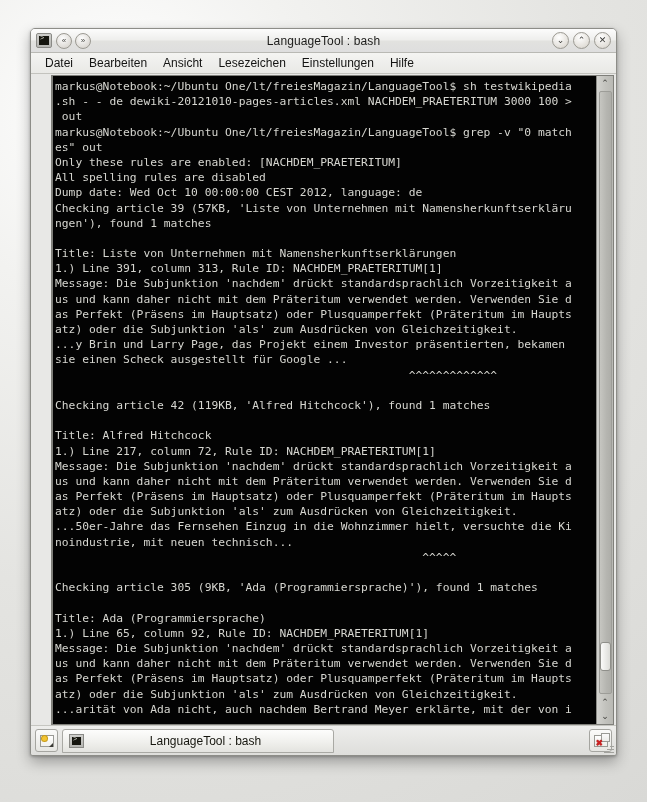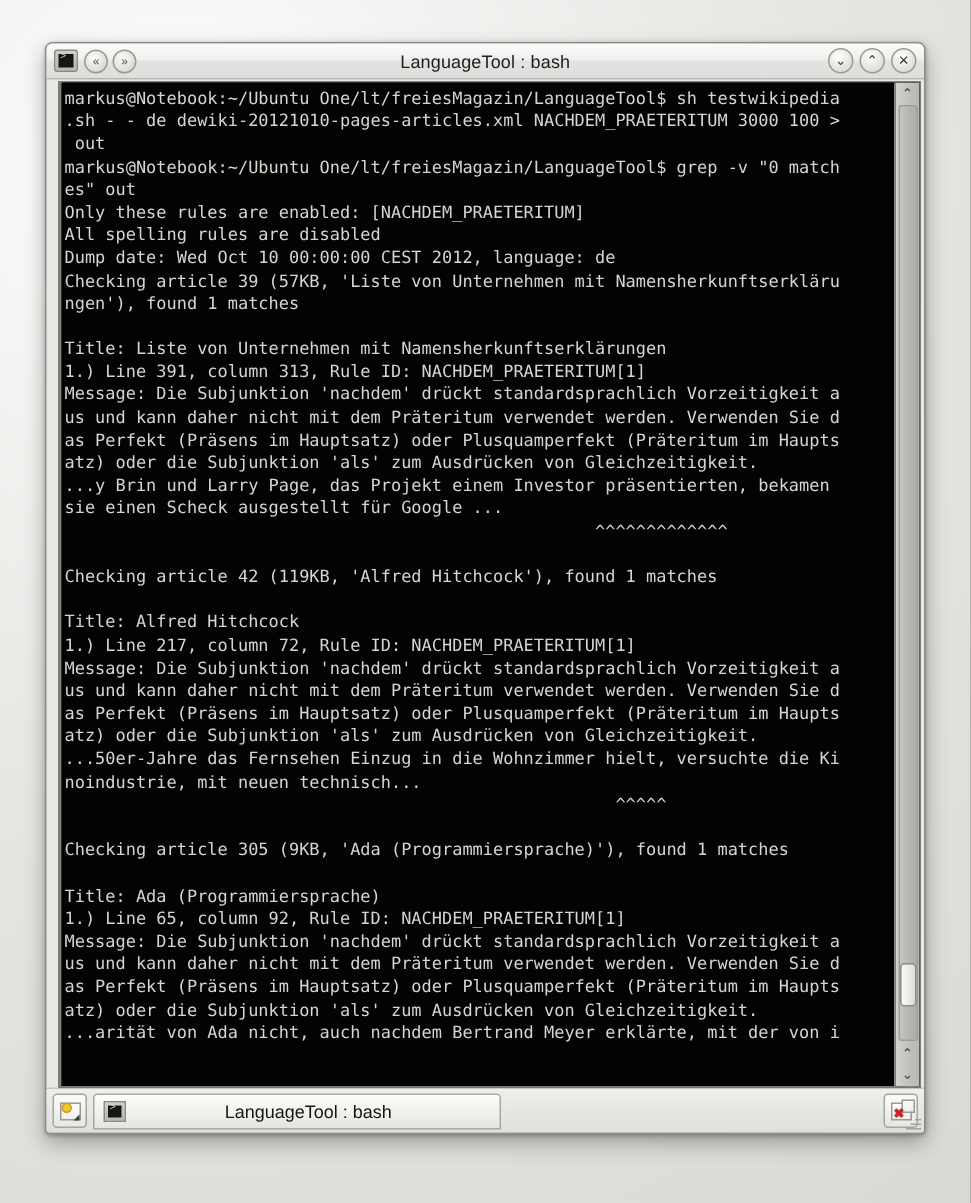--- a/index.html
+++ b/index.html
@@ -122,21 +122,21 @@
     white-space: nowrap;
   }
 
   
   #term-wrap {
     flex: 1 1 auto;
     display: flex;
     background: #030303;
     border: 1px solid #7f7f7a;
     border-left-width: 2px;
-    margin: 1px 2px 0 8px;
+    margin: 1px 2px 0 20px;
     box-sizing: border-box;
     overflow: hidden;
     position: relative;
   }
   #term {
     flex: 1 1 auto;
     background: #030303;
     padding: 3px 2px 0 2px;
     box-sizing: border-box;
     overflow: hidden;
@@ -318,20 +318,28 @@
     <span class="shade-btn">«</span>
     <span class="shade-btn">»</span>
     <span id="title-text">LanguageTool : bash</span>
     <span id="win-buttons">
       <span class="win-btn">⌄</span>
       <span class="win-btn">⌃</span>
       <span class="win-btn">✕</span>
     </span>
   </div>
 
+  <div id="menubar">
+    <span class="menu-item">Datei</span>
+    <span class="menu-item">Bearbeiten</span>
+    <span class="menu-item">Ansicht</span>
+    <span class="menu-item">Lesezeichen</span>
+    <span class="menu-item">Einstellungen</span>
+    <span class="menu-item">Hilfe</span>
+  </div>
 
   <div id="term-wrap">
     <div id="term">
       <div id="term-lines"><div>markus@Notebook:~/Ubuntu One/lt/freiesMagazin/LanguageTool$ sh testwikipedia</div><div>.sh - - de dewiki-20121010-pages-articles.xml NACHDEM_PRAETERITUM 3000 100 &gt;</div><div> out</div><div>markus@Notebook:~/Ubuntu One/lt/freiesMagazin/LanguageTool$ grep -v "0 match</div><div>es" out</div><div>Only these rules are enabled: [NACHDEM_PRAETERITUM]</div><div>All spelling rules are disabled</div><div>Dump date: Wed Oct 10 00:00:00 CEST 2012, language: de</div><div>Checking article 39 (57KB, 'Liste von Unternehmen mit Namensherkunftserkläru</div><div>ngen'), found 1 matches</div><div>&nbsp;</div><div>Title: Liste von Unternehmen mit Namensherkunftserklärungen</div><div>1.) Line 391, column 313, Rule ID: NACHDEM_PRAETERITUM[1]</div><div>Message: Die Subjunktion 'nachdem' drückt standardsprachlich Vorzeitigkeit a</div><div>us und kann daher nicht mit dem Präteritum verwendet werden. Verwenden Sie d</div><div>as Perfekt (Präsens im Hauptsatz) oder Plusquamperfekt (Präteritum im Haupts</div><div>atz) oder die Subjunktion 'als' zum Ausdrücken von Gleichzeitigkeit.</div><div>...y Brin und Larry Page, das Projekt einem Investor präsentierten, bekamen</div><div>sie einen Scheck ausgestellt für Google ...</div><div>                                                    ^^^^^^^^^^^^^</div><div>&nbsp;</div><div>Checking article 42 (119KB, 'Alfred Hitchcock'), found 1 matches</div><div>&nbsp;</div><div>Title: Alfred Hitchcock</div><div>1.) Line 217, column 72, Rule ID: NACHDEM_PRAETERITUM[1]</div><div>Message: Die Subjunktion 'nachdem' drückt standardsprachlich Vorzeitigkeit a</div><div>us und kann daher nicht mit dem Präteritum verwendet werden. Verwenden Sie d</div><div>as Perfekt (Präsens im Hauptsatz) oder Plusquamperfekt (Präteritum im Haupts</div><div>atz) oder die Subjunktion 'als' zum Ausdrücken von Gleichzeitigkeit.</div><div>...50er-Jahre das Fernsehen Einzug in die Wohnzimmer hielt, versuchte die Ki</div><div>noindustrie, mit neuen technisch...</div><div>                                                      ^^^^^</div><div>&nbsp;</div><div>Checking article 305 (9KB, 'Ada (Programmiersprache)'), found 1 matches</div><div>&nbsp;</div><div>Title: Ada (Programmiersprache)</div><div>1.) Line 65, column 92, Rule ID: NACHDEM_PRAETERITUM[1]</div><div>Message: Die Subjunktion 'nachdem' drückt standardsprachlich Vorzeitigkeit a</div><div>us und kann daher nicht mit dem Präteritum verwendet werden. Verwenden Sie d</div><div>as Perfekt (Präsens im Hauptsatz) oder Plusquamperfekt (Präteritum im Haupts</div><div>atz) oder die Subjunktion 'als' zum Ausdrücken von Gleichzeitigkeit.</div><div>...arität von Ada nicht, auch nachdem Bertrand Meyer erklärte, mit der von i</div></div>
     </div>
     <div id="scrollbar">
       <span class="sb-arrow">⌃</span>
       <div id="sb-track">
         <div id="sb-thumb"></div>
       </div>

